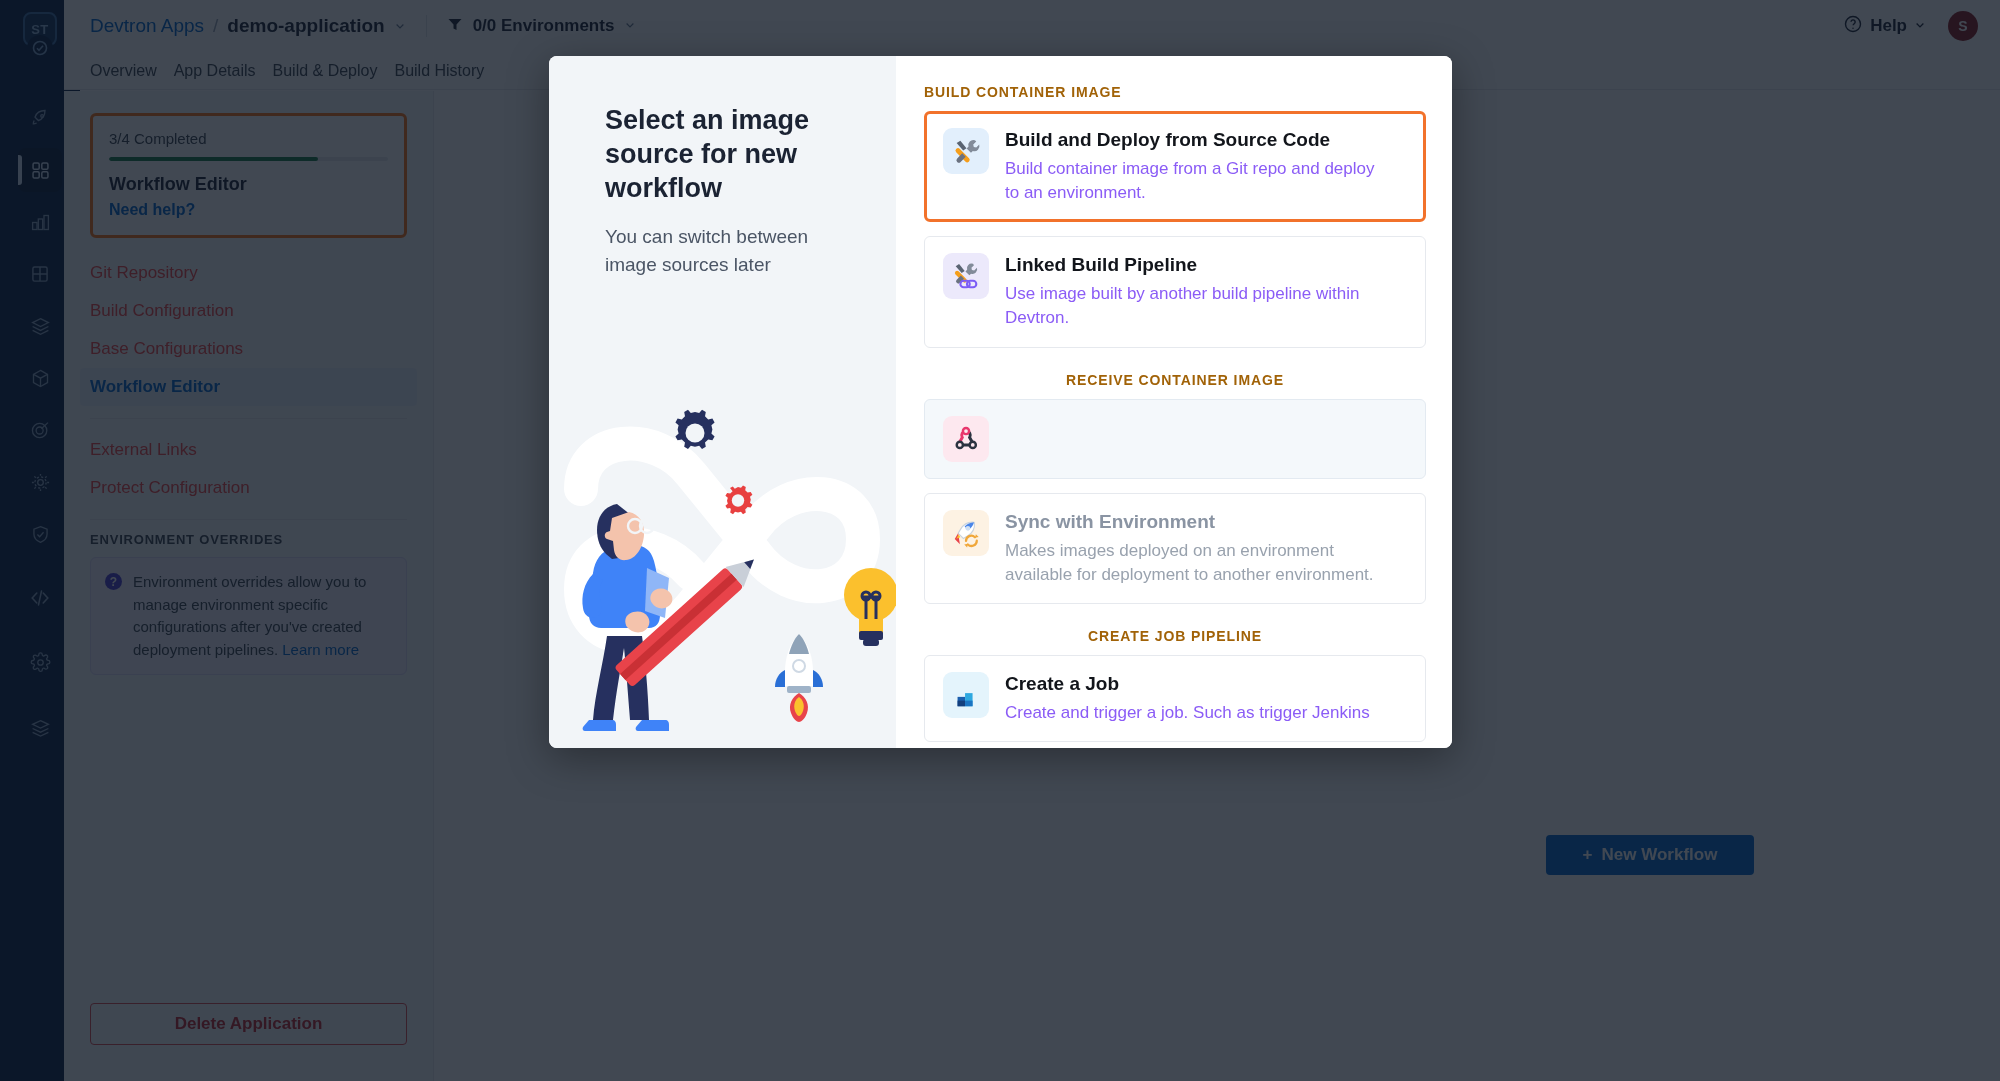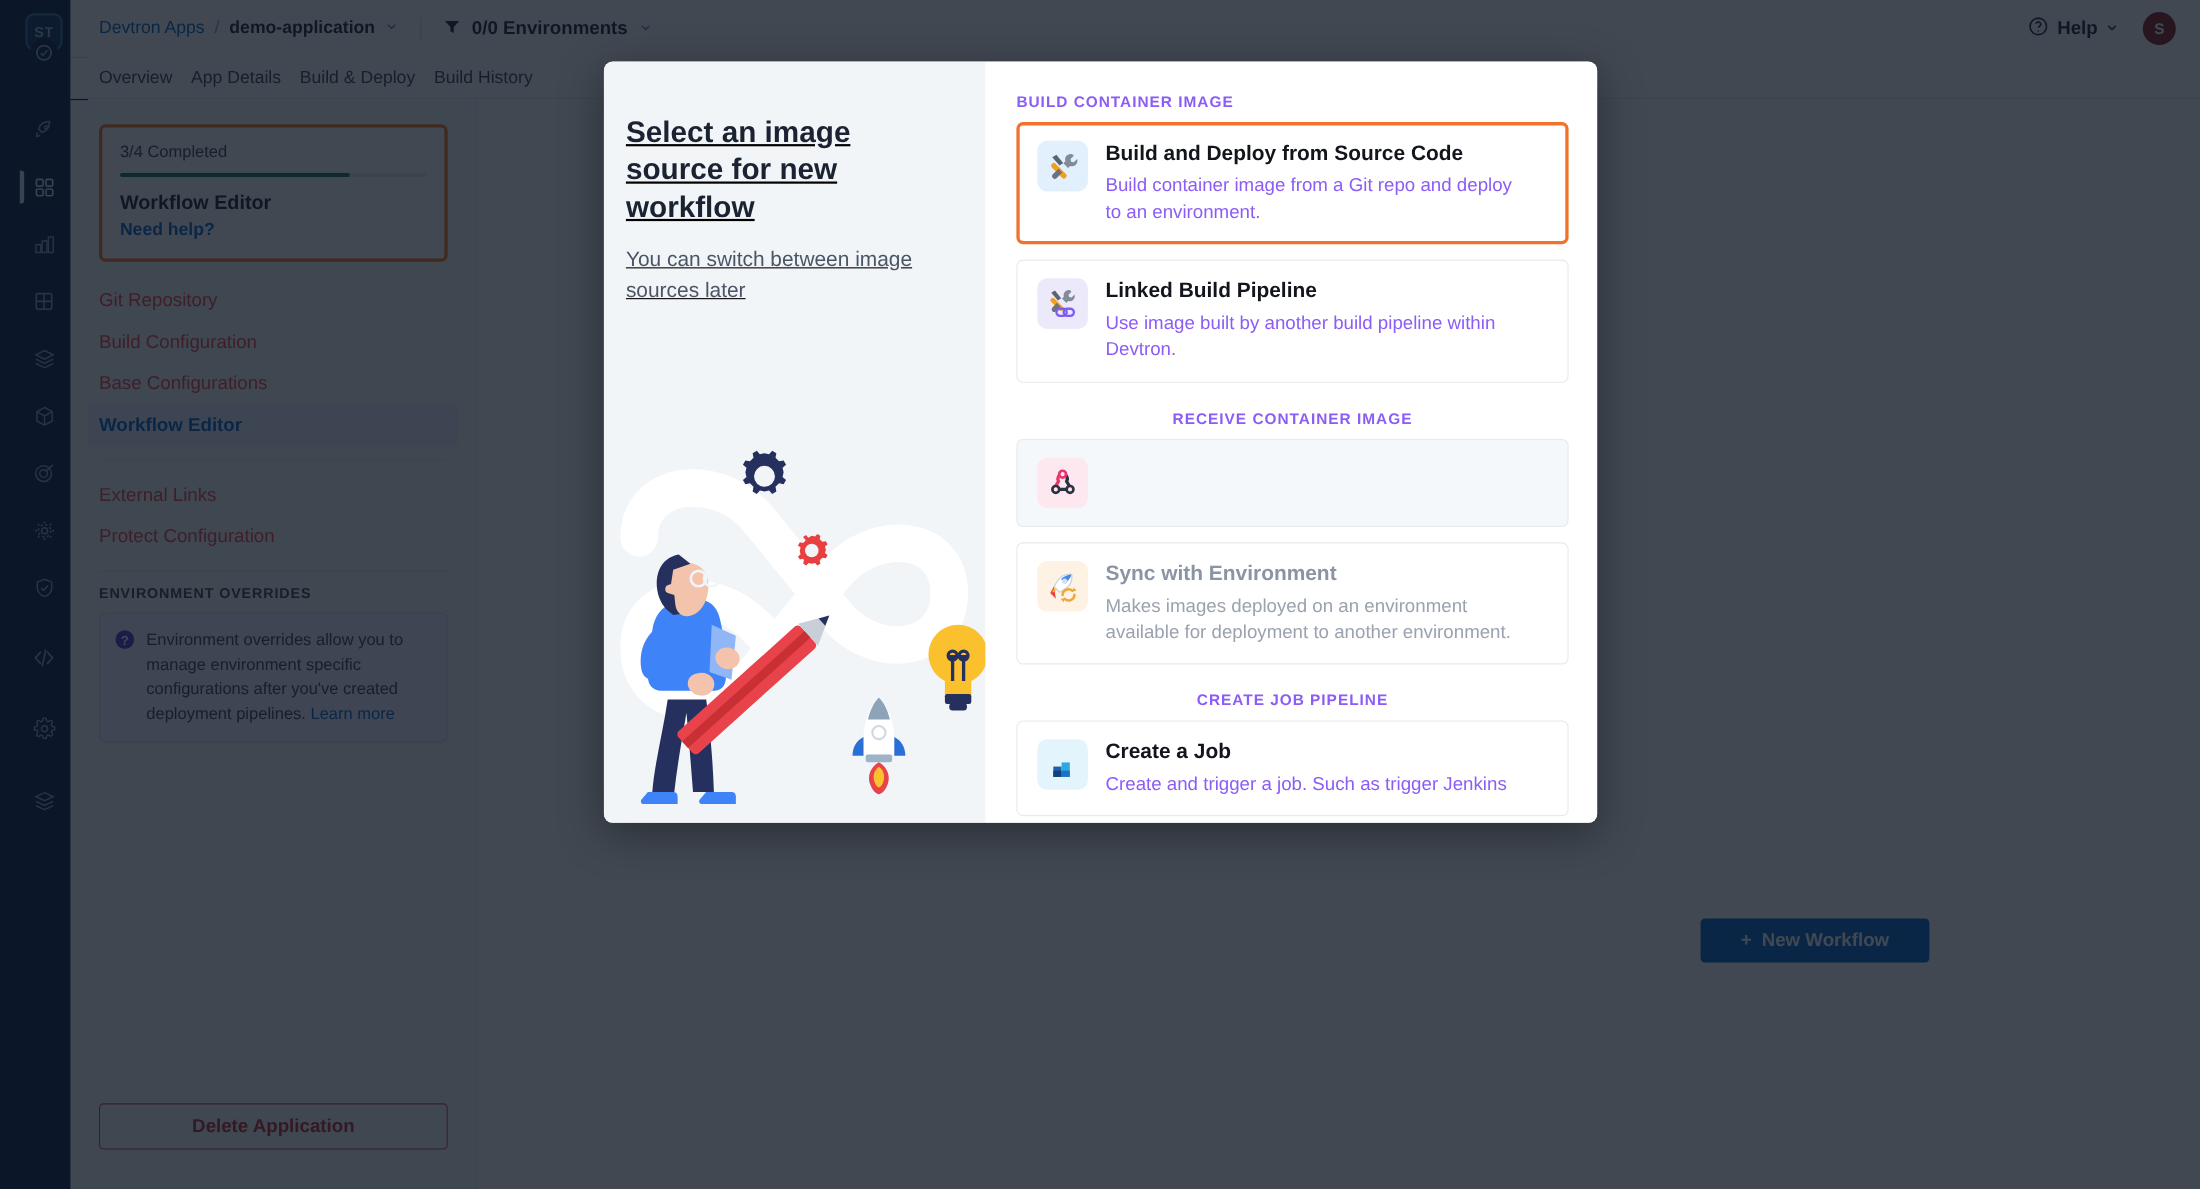--- a/index.html
+++ b/index.html
@@ -45,21 +45,21 @@
     content:""; position:absolute; left:0; width:4px; height:30px; background:#d4e4f7; border-radius:0 3px 3px 0;
   }
   .rail-item svg { display:block; }
 
   
   .header {
     position: absolute; left: 64px; top: 0; right: 0; height: 52px;
     background: #fff; display: flex; align-items: center;
     padding: 0 22px 0 26px;
   }
-  .crumb { display:flex; align-items:flex-end; gap: 9px; font-size: 16px; }
+  .crumb { display:flex; align-items:flex-end; gap: 9px; font-size: 19px; }
   .crumb .app-link { color: #0066cc; font-weight: 400; }
   .crumb .sep { color: #99a5b4; }
   .crumb .cur { color: #1b2333; font-weight: 700; }
   .chev { width: 12px; height: 12px; color:#6b7b8f; }
   .hdr-div { width:1px; height: 22px; background:#e0e4e9; margin: 0 20px; }
   .env-pill { display:flex; align-items:center; gap: 10px; font-size: 17px; color:#1b2333; font-weight: 600; }
   .hdr-spacer { flex: 1; }
   .help { display:flex; align-items:center; gap: 7px; font-size: 17px; color:#1b2333; font-weight: 600; }
   .avatar {
     width: 30px; height: 30px; border-radius: 50%; background: #8b1a1f;
@@ -136,29 +136,29 @@
 
   
   .modal {
     position:absolute; left: 549px; top: 56px; width: 903px; height: 692px;
     background:#fff; border-radius: 8px; z-index: 60;
     display:flex; overflow:hidden;
     box-shadow: 0 10px 40px rgba(0,0,0,.35);
   }
   .modal-left {
     width: 347px; background:#f2f5f8; position:relative; overflow:hidden;
-    padding: 48px 40px 0 20px; flex:0 0 347px;text-decoration:underline;
+    padding: 48px 40px 0 56px; flex:0 0 347px;
   }
   .m-title { font-size: 27px; line-height: 1.25; font-weight: 700; color:#1b2333; }
   .m-sub { margin-top: 18px; font-size: 19px; line-height: 1.45; color:#4b5565; }
   .illus { position:absolute; left: -8px; bottom: -6px; width: 360px; height: 420px; }
 
   .modal-right { flex:1; background:#fff; padding: 22px 26px 0 28px; overflow:hidden; position:relative; }
   .cap {
-    font-size: 14px; letter-spacing: .9px; font-weight: 700; color:#8b5cf6;
+    font-size: 14px; letter-spacing: .9px; font-weight: 700; color:#a16207;
     margin: 6px 0 11px 0;
   }
   .cap.second { margin-top: 24px; text-align: center; }
   .opt {
     display:flex; gap: 16px; align-items:flex-start;
     border: 1px solid #e6e9ee; border-radius: 6px;
     padding: 16px 18px; margin-bottom: 14px; background:#fff;
   }
   .opt.selected {
     border: 3px solid #f2722b; padding: 14px 16px;

